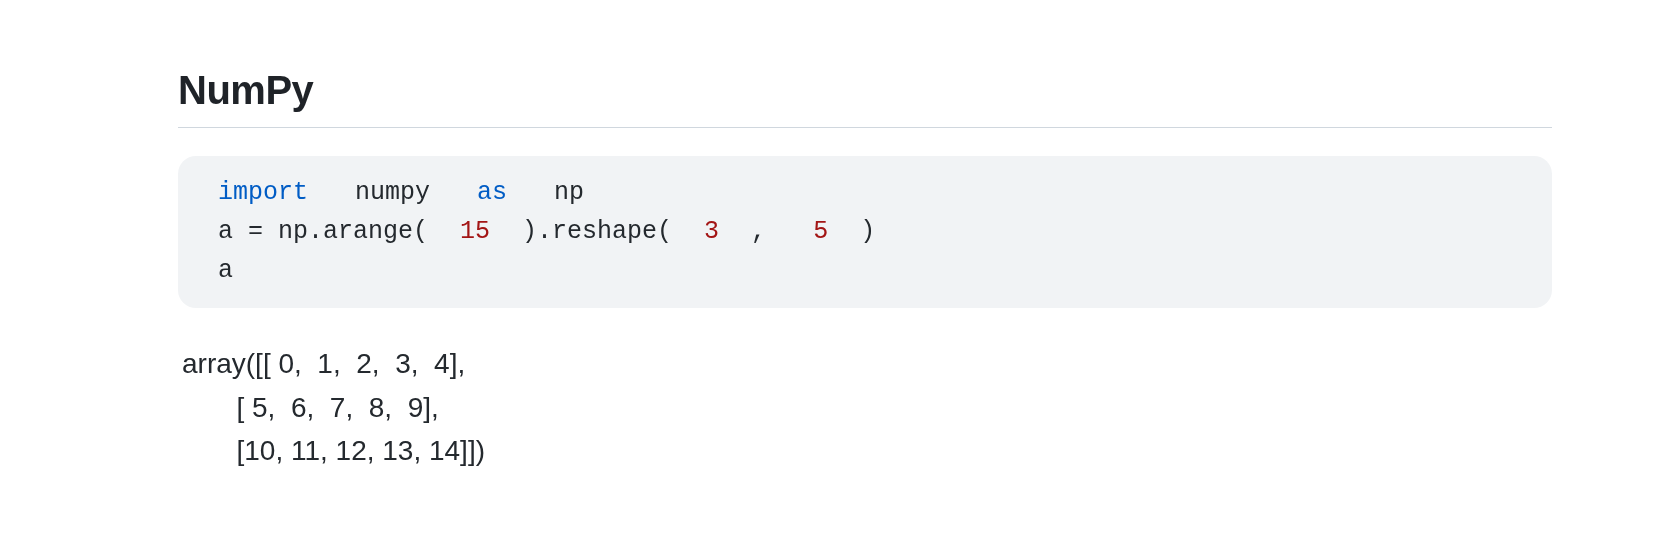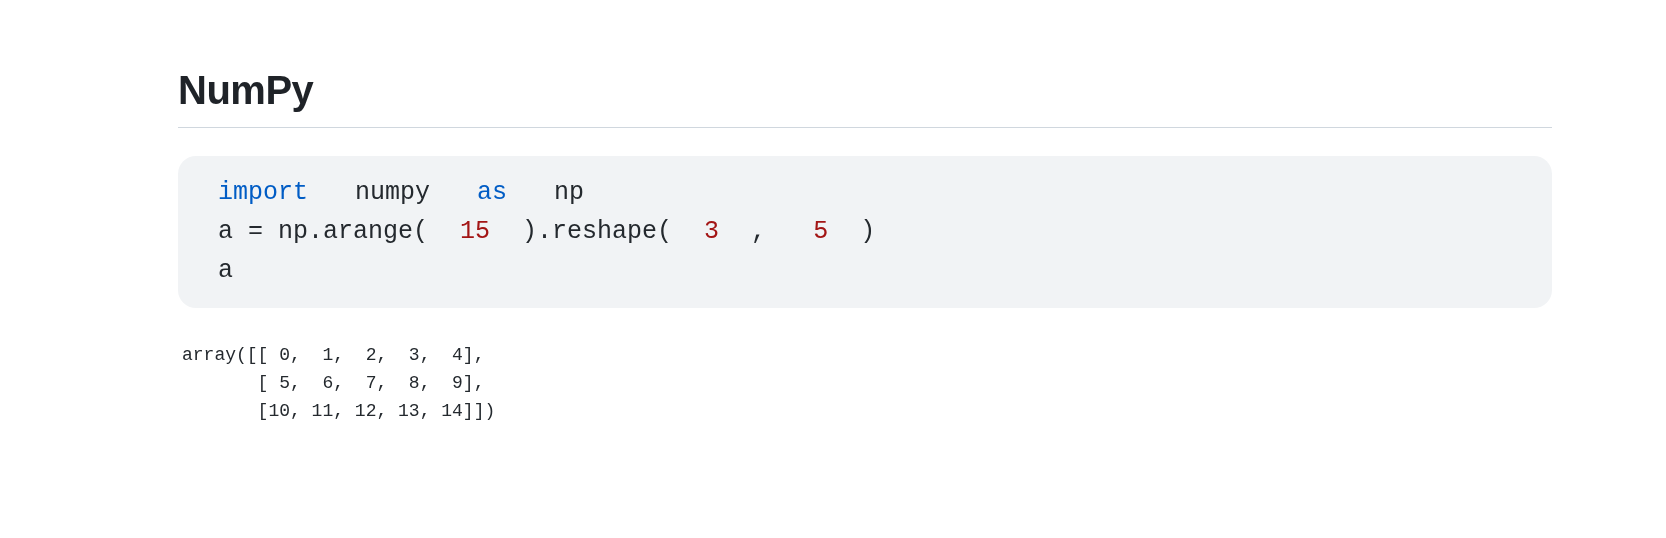--- a/index.html
+++ b/index.html
@@ -30,22 +30,22 @@
       font-family: ui-monospace, SFMono-Regular, "SF Mono", Menlo, Consolas, "Liberation Mono", monospace;
       font-size: 25px;
       line-height: 1.55;
       color: #24292e;
       white-space: pre;
       overflow-x: auto;
     }
     .kw { color: #005cc5; }
     .num { color: #a31515; }
     .output-block {
-      font-family: Liberation Mono, monospace;
-      font-size: 18px;
+      font-family: Liberation Sans, sans-serif;
+      font-size: 28px;
       line-height: 1.55;
       color: #24292e;
       white-space: pre;
       padding: 0 4px;
     }
   </style>
 </head>
 <body>
 
 <h2 class="heading">NumPy</h2>

